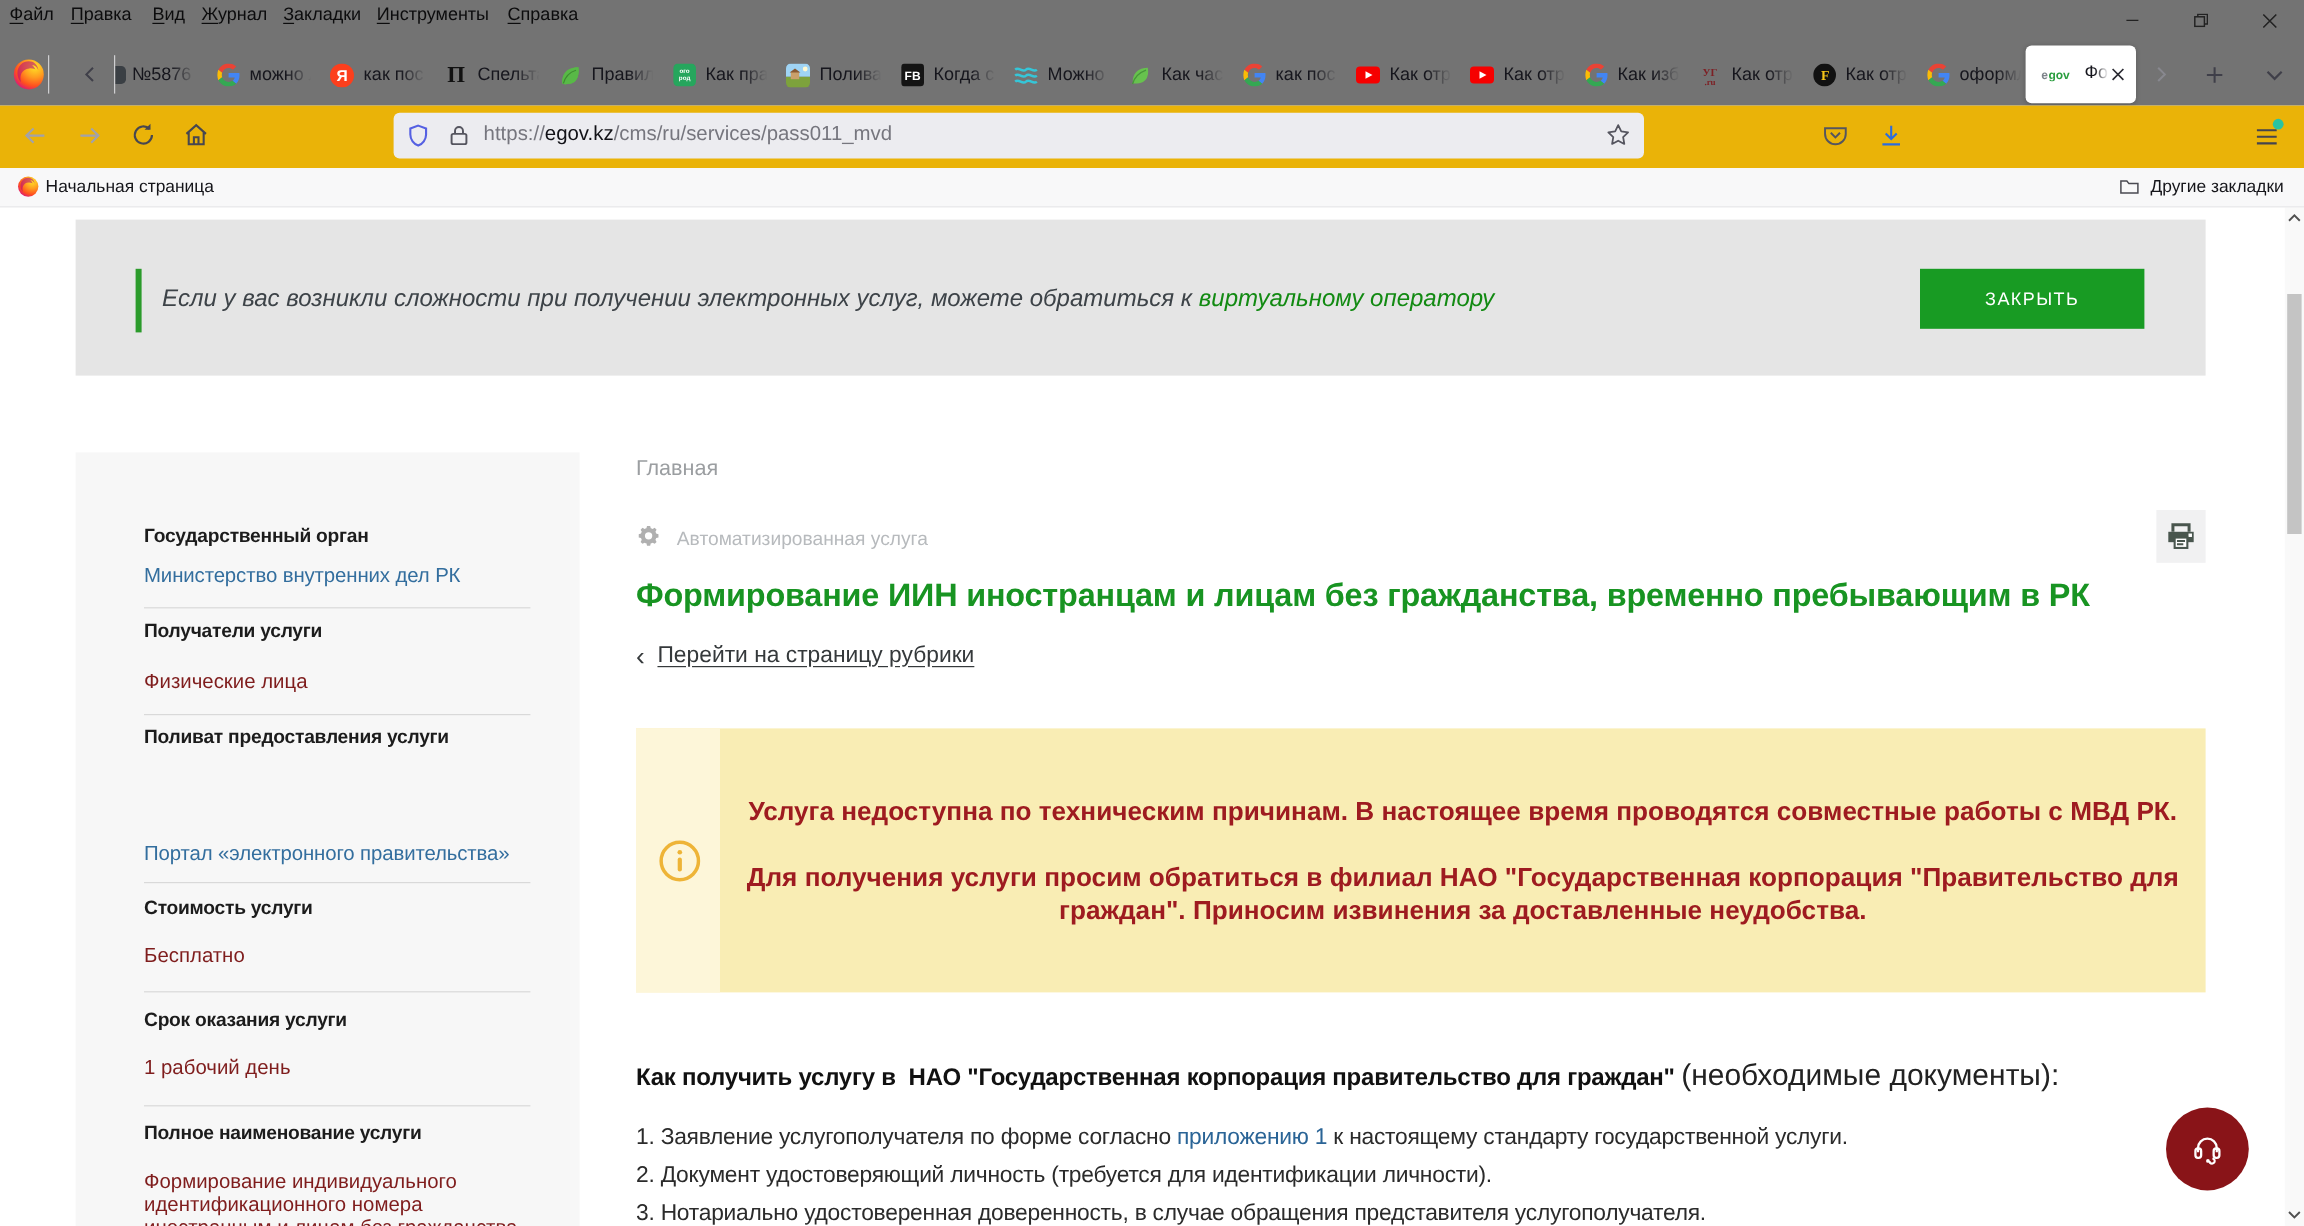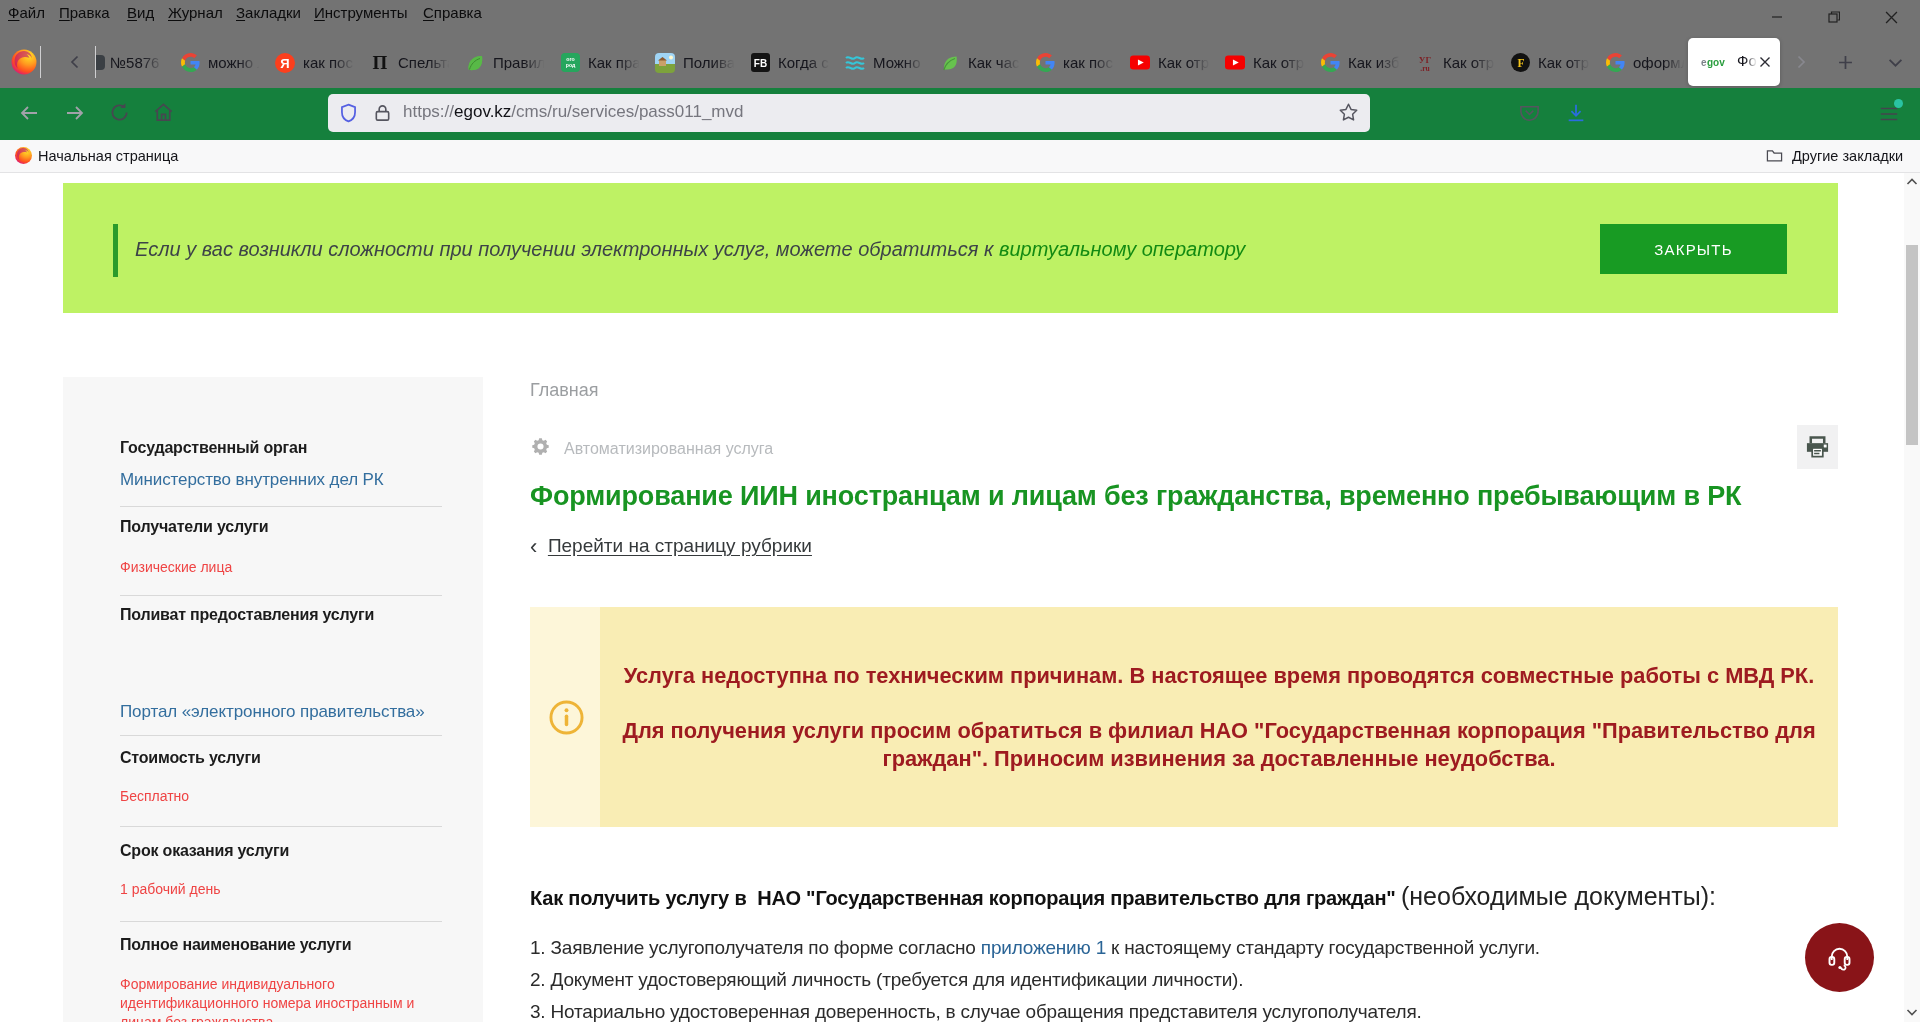--- a/index.html
+++ b/index.html
@@ -12,39 +12,39 @@
   .menu { position:absolute; top:4px; font-size:15px; color:#0c0c0d; }
   .menu u { text-decoration:underline; text-underline-offset:2px; }
   .winctl { position:absolute; top:0; height:34px; width:46px; display:flex; align-items:center; justify-content:center; color:#222; }
   .fficon { position:absolute; left:10px; top:48px; }
   .vsep { position:absolute; top:46px; width:1px; height:32px; background:#cfcfd1; }
   .tab { position:absolute; top:38px; height:48px; width:95px; overflow:hidden; }
   .tab .fav { position:absolute; left:8px; top:52%; transform:translateY(-50%); width:20px; height:20px; display:flex; align-items:center; justify-content:center; }
   .tab .tt { position:absolute; left:36px; top:50%; transform:translateY(-50%); font-size:15px; color:#16161d; white-space:nowrap; width:56px; overflow:hidden; -webkit-mask-image:linear-gradient(90deg,#000 55%,transparent 92%); mask-image:linear-gradient(90deg,#000 55%,transparent 92%); }
   .atab { position:absolute; left:1688px; top:38px; width:92px; height:48px; background:#fff; border-radius:5px; box-shadow:0 1px 4px rgba(0,0,0,.2); }
   .tbtn { position:absolute; top:38px; height:48px; width:30px; display:flex; align-items:center; justify-content:center; color:#3f3f49; }
-  .toolbar { position:absolute; left:0; top:88px; width:1920px; height:52px; background:#15803d; }
+  .toolbar { position:absolute; left:0; top:88px; width:1920px; height:52px; background:#eab308; }
   .urlbar { position:absolute; left:328px; top:6px; width:1042px; height:38px; background:#ececf0; border-radius:5px; }
   .urltext { position:absolute; left:75px; top:8px; font-size:17px; color:#76767e; }
   .urltext b { color:#121217; font-weight:400; }
   .bookbar { position:absolute; left:0; top:140px; width:1920px; height:33px; background:#f8f8f9; border-bottom:1px solid #e3e3e5; }
   .bookbar .bt { position:absolute; top:8px; font-size:14.5px; color:#15151a; }
   svg.ic { display:block; }
   
   .page { position:absolute; left:0; top:173px; width:1904px; height:849px; background:#fff; }
-  .banner { position:absolute; left:63px; top:10px; width:1775px; height:130px; background:#bef264; }
+  .banner { position:absolute; left:63px; top:10px; width:1775px; height:130px; background:#e5e5e5; }
   .banner .gbar { position:absolute; left:50px; top:41px; width:5px; height:53px; background:#2b9b2b; }
   .banner .btxt { position:absolute; left:72px; top:55px; font-size:20px; font-style:italic; color:#3d4348; }
   .banner .btxt a { color:#128a12; }
   .closebtn { position:absolute; left:1537px; top:41px; width:187px; height:50px; background:#189b23; color:#fff; font-size:15px; letter-spacing:1.2px; display:flex; align-items:center; justify-content:center; }
   
   .sidebar { position:absolute; left:63px; top:204px; width:420px; height:645px; background:#f7f7f7; }
   .sidebar > div { position:absolute; left:57px; width:322px; }
   .sidebar h3 { font-size:16px; letter-spacing:-0.2px; color:#1c1c1c; font-weight:bold; white-space:nowrap; }
-  .sval { font-size:14px; color:#ef4444; }
+  .sval { font-size:17px; color:#7f1d1d; }
   .slink { font-size:17px; color:#336e9e; line-height:20px; letter-spacing:-0.1px; display:block; }
   .shr { position:absolute; left:57px; width:307px; height:1px; background:#d9d9d9; }
   
   .main { position:absolute; left:530px; top:0; width:1308px; }
   .crumb { position:absolute; top:207px; font-size:18px; color:#9b9ea1; }
   .autosvc { position:absolute; top:263px; left:0; color:#b7babd; font-size:16px; }
   .printbtn { position:absolute; left:1797px; top:252px; width:41px; height:44px; background:#f1f1f2; display:flex; align-items:center; justify-content:center; }
   .title { position:absolute; top:308px; font-size:27px; letter-spacing:-0.15px; color:#189422; font-weight:bold; white-space:nowrap; }
   .backlink { position:absolute; top:361px; font-size:19px; color:#35393b; }
   .backlink a { color:#35393b; text-decoration:underline; text-underline-offset:3px; }

